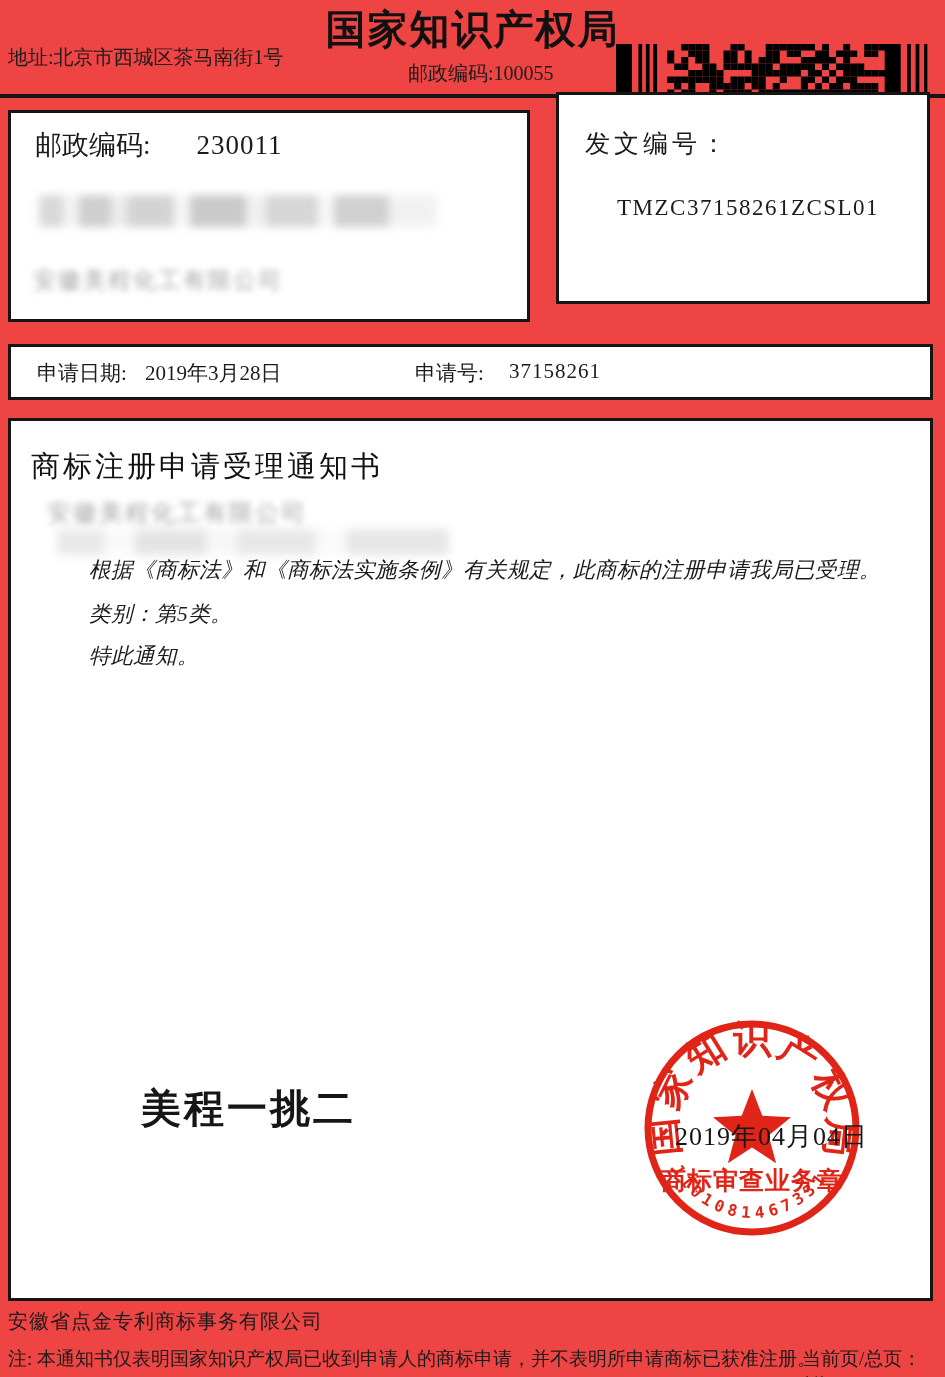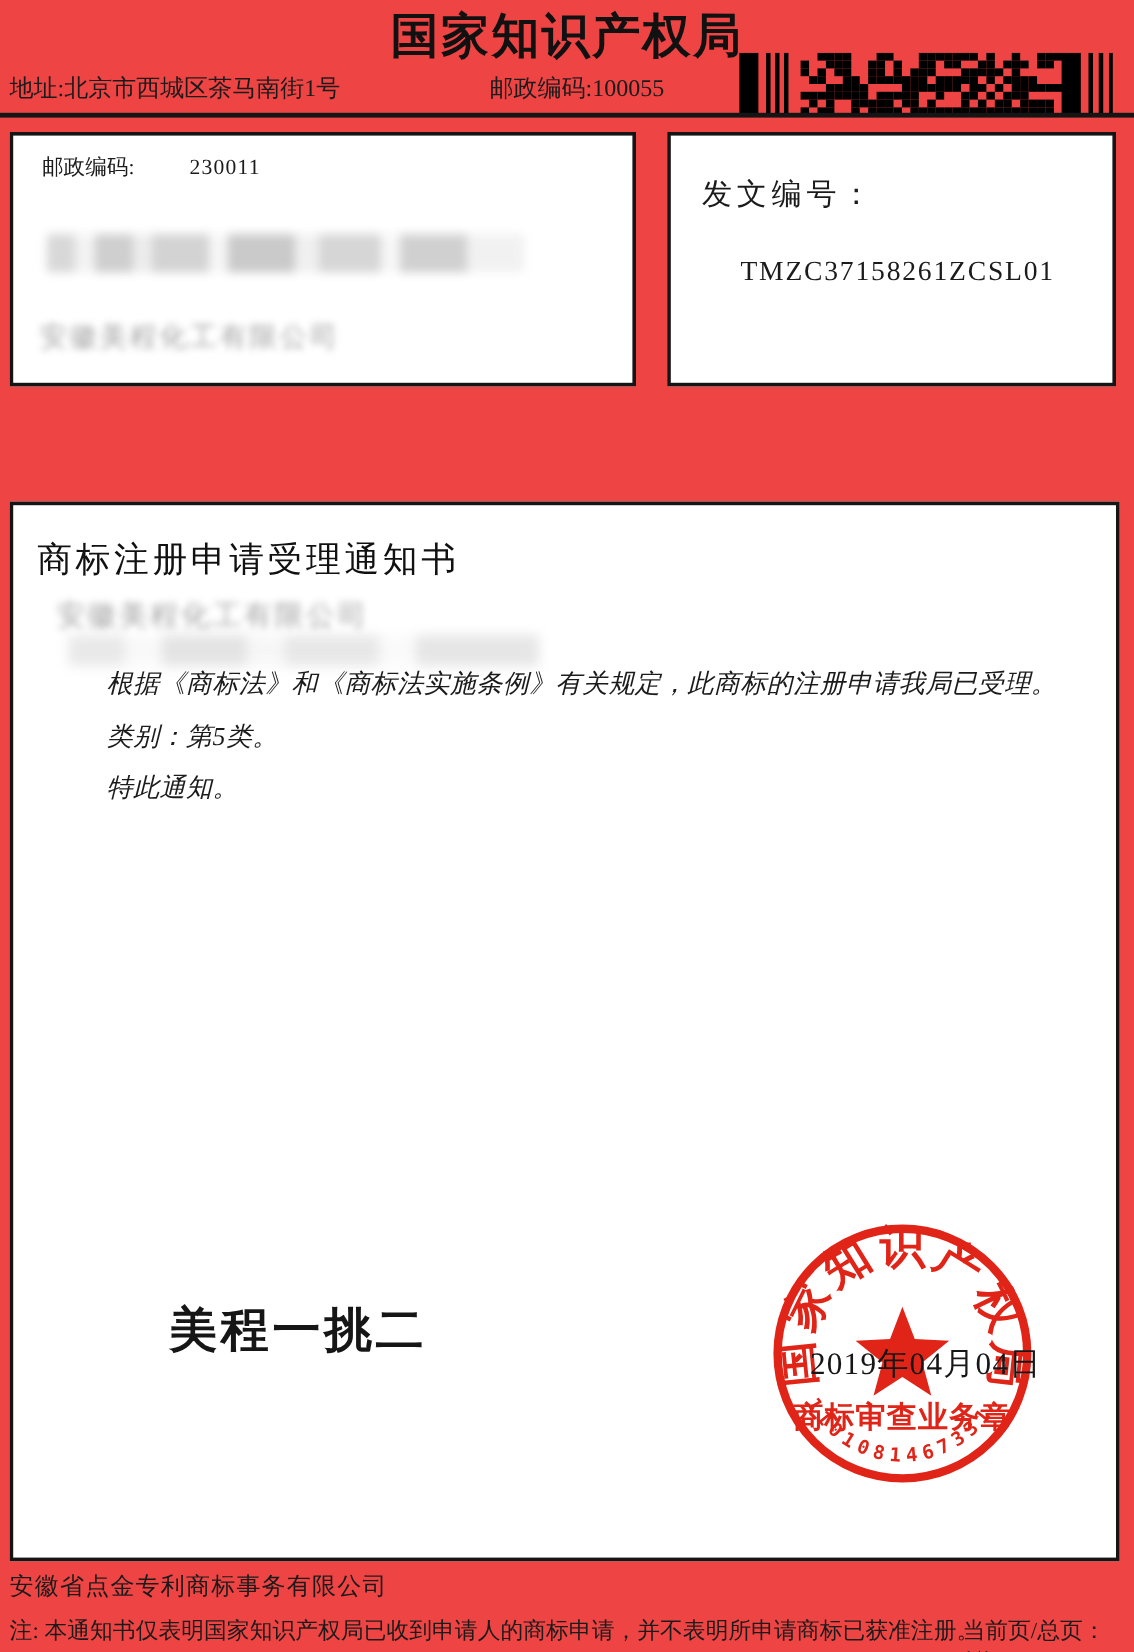--- a/index.html
+++ b/index.html
@@ -7,31 +7,31 @@
     position:relative;width:945px;height:1377px;margin:0 auto;
     background:#ef4444;color:#1b1b1b;overflow:hidden;
     font-family:"Liberation Serif","DejaVu Serif",serif;
   }
   .abs{position:absolute;}
   
   .doc-title{
     top:2px;left:0;width:100%;text-align:center;
     font-size:40px;font-weight:600;letter-spacing:2px;color:#111;
   }
-  .addr{top:60px;left:8px;font-size:20px;}
+  .addr{top:44px;left:8px;font-size:20px;}
   .hq-postcode{top:60px;left:408px;font-size:20px;}
   .barcode-wrap{top:44px;left:616px;width:322px;height:52px;}
   .head-rule{top:94px;left:0;width:945px;height:4px;background:#151515;}
   
   .box{position:absolute;border:3px solid #151515;background:#fff;}
   .box-recipient{left:8px;top:110px;width:516px;height:206px;}
-  .box-docnum{left:556px;top:110px;width:368px;height:206px;}
+  .box-docnum{left:556px;top:92px;width:368px;height:206px;}
   .box-appbar{left:8px;top:344px;width:919px;height:50px;}
   .box-main{left:8px;top:418px;width:919px;height:877px;}
-  .rec-postcode-row{left:24px;top:14px;font-size:18px;}
+  .rec-postcode-row{left:24px;top:14px;font-size:27px;}
   .rec-postcode-row .val{margin-left:46px;letter-spacing:1px;}
   .redacted-blob{
     left:28px;top:82px;width:398px;height:32px;
     background:
       linear-gradient(90deg,#b9b9b9 0 6%,#e9e9e9 6% 10%,#a8a8a8 10% 18%,#dedede 18% 22%,
         #b0b0b0 22% 34%,#efefef 34% 38%,#9f9f9f 38% 52%,#e4e4e4 52% 57%,
         #b5b5b5 57% 70%,#f1f1f1 70% 74%,#ababab 74% 88%,#e7e7e7 88% 100%);
     filter:blur(4px);opacity:.55;border-radius:3px;
   }
   .redacted-text{
@@ -261,20 +261,26 @@
     </div>
     <div class="abs redacted-blob"></div>
     <div class="abs redacted-text rec-company">安徽美程化工有限公司</div>
   </div>
 
   <div class="box box-docnum">
     <div class="abs docnum-label">发文编号：</div>
     <div class="abs docnum-value">TMZC37158261ZCSL01</div>
   </div>
 
+  <div class="box box-appbar">
+    <span class="abs appbar-date-label">申请日期:</span>
+    <span class="abs appbar-date-value">2019年3月28日</span>
+    <span class="abs appbar-no-label">申请号:</span>
+    <span class="abs appbar-no-value">37158261</span>
+  </div>
 
   <div class="box box-main">
     <div class="abs notice-title">商标注册申请受理通知书</div>
     <div class="abs redacted-text applicant-redacted">安徽美程化工有限公司</div>
     <div class="abs applicant-smear"></div>
     <div class="abs body-line line-main">根据《商标法》和《商标法实施条例》有关规定，此商标的注册申请我局已受理。</div>
     <div class="abs body-line line-category">类别：第5类。</div>
     <div class="abs body-line line-closing">特此通知。</div>
     <div class="abs trademark">美程一挑二</div>
 

